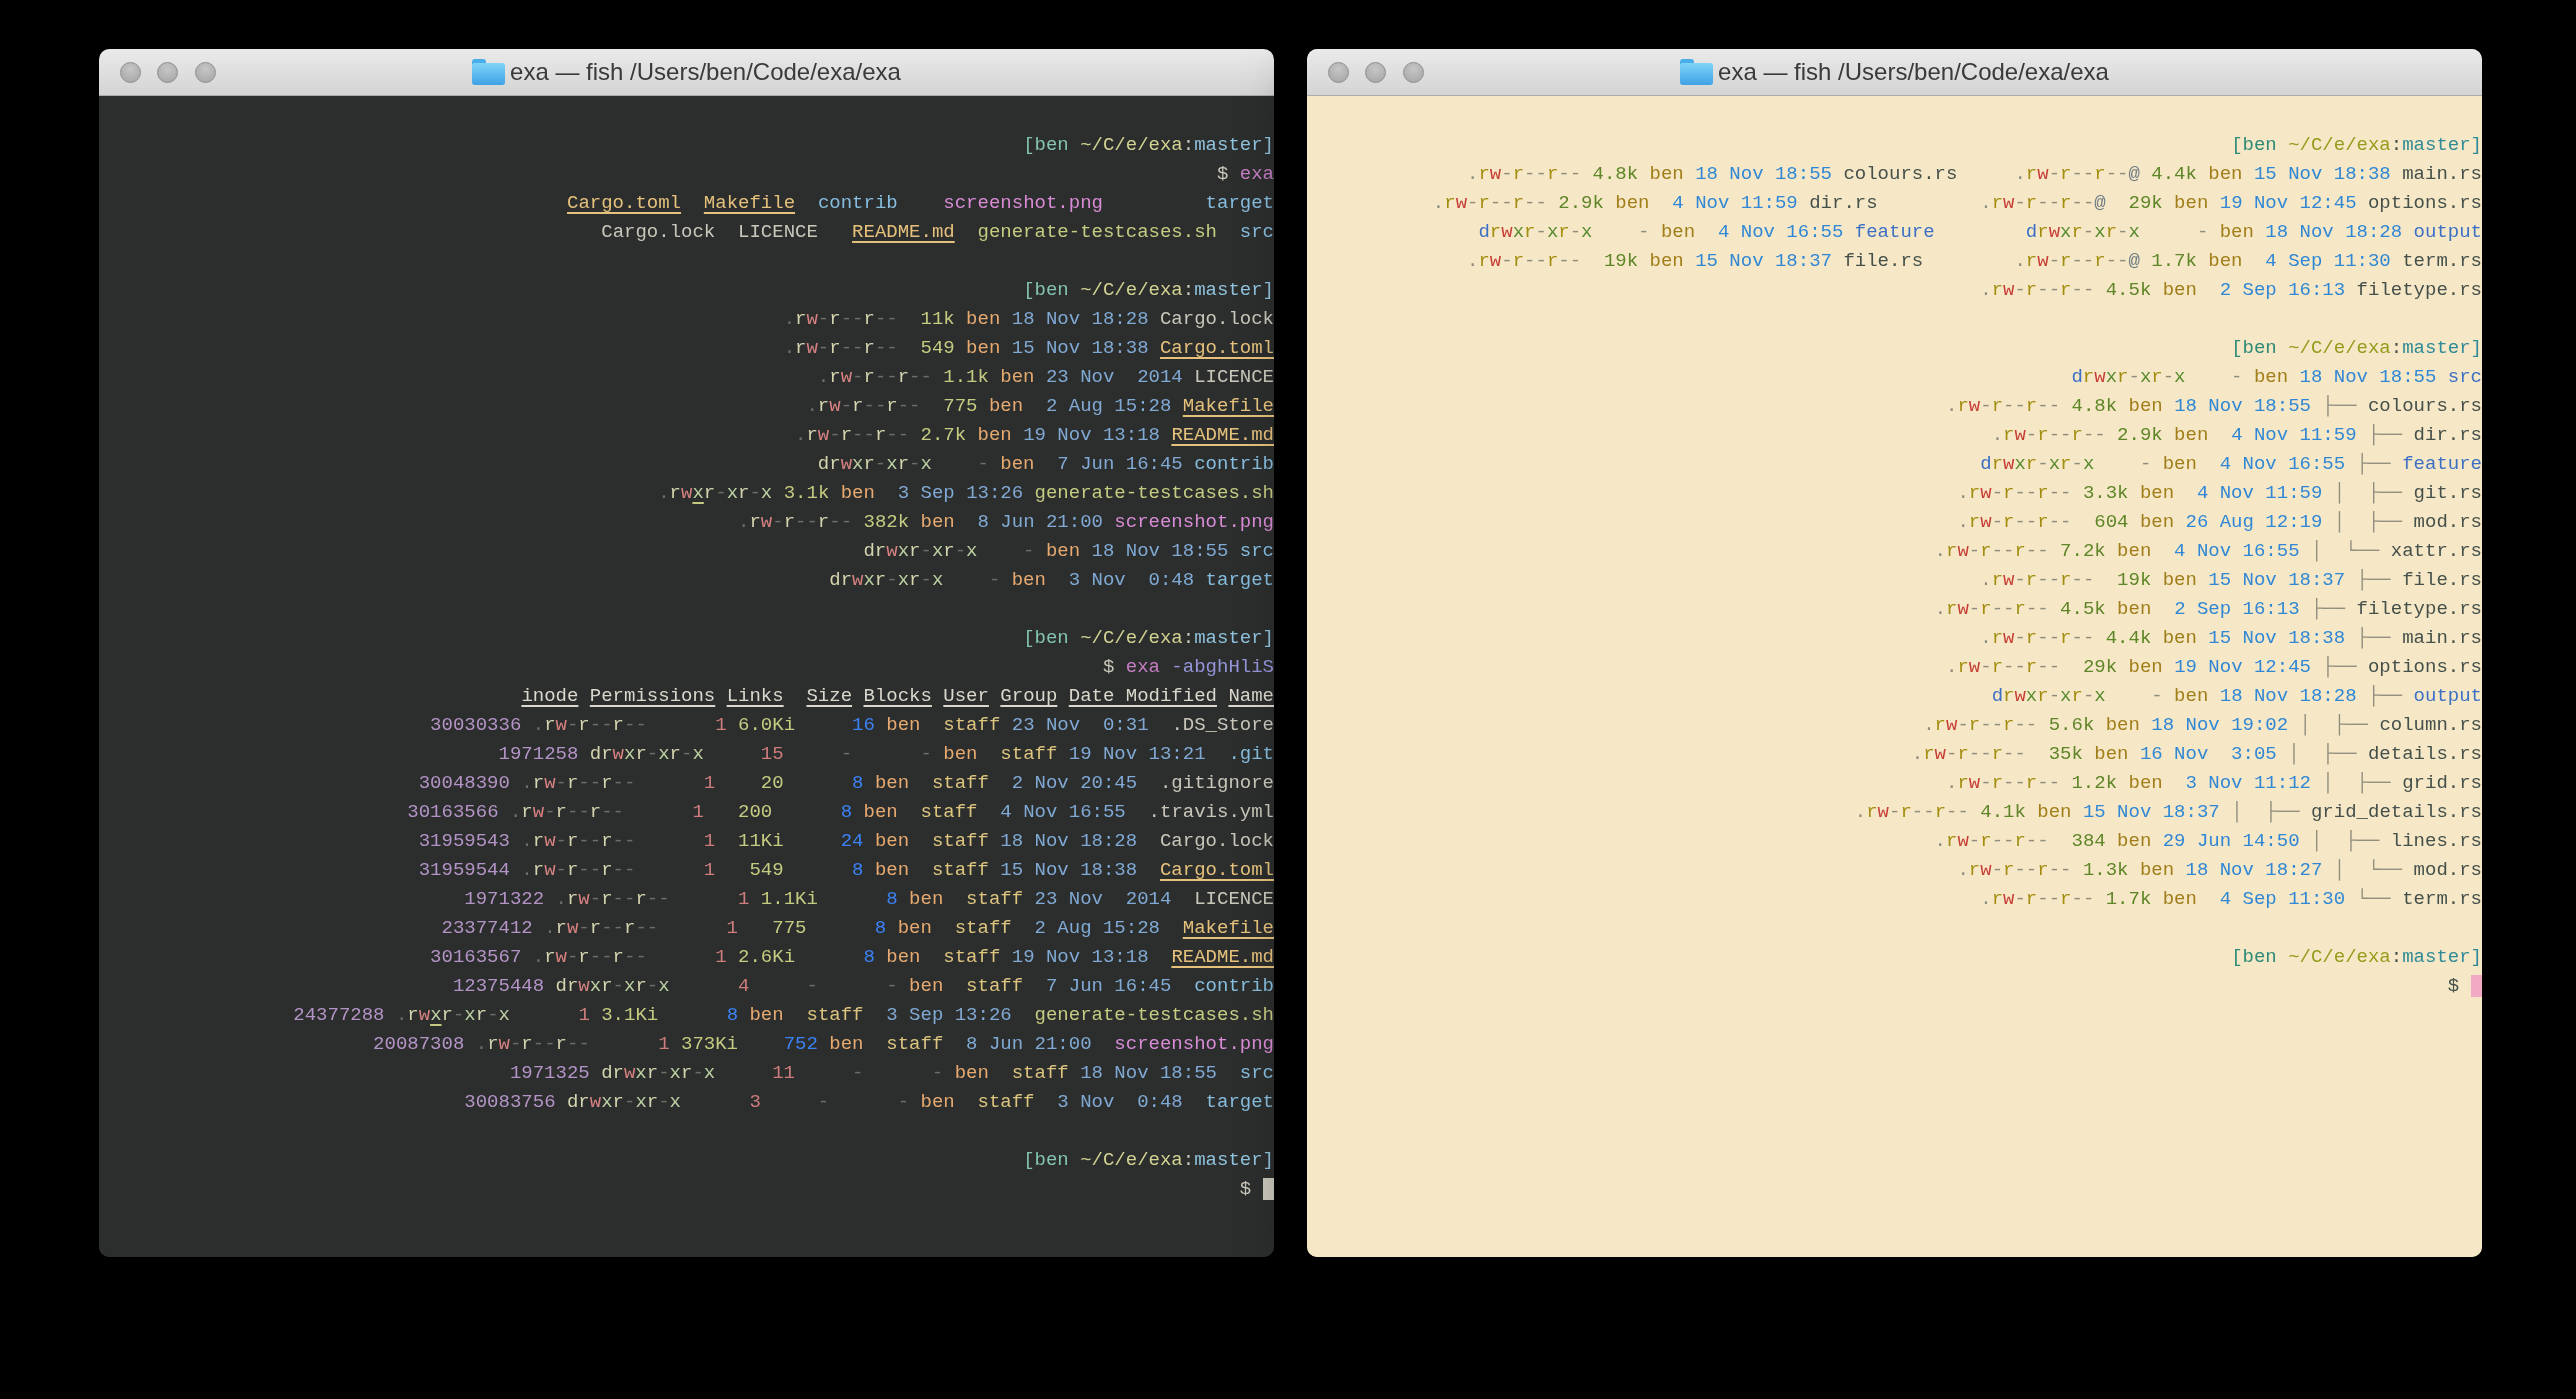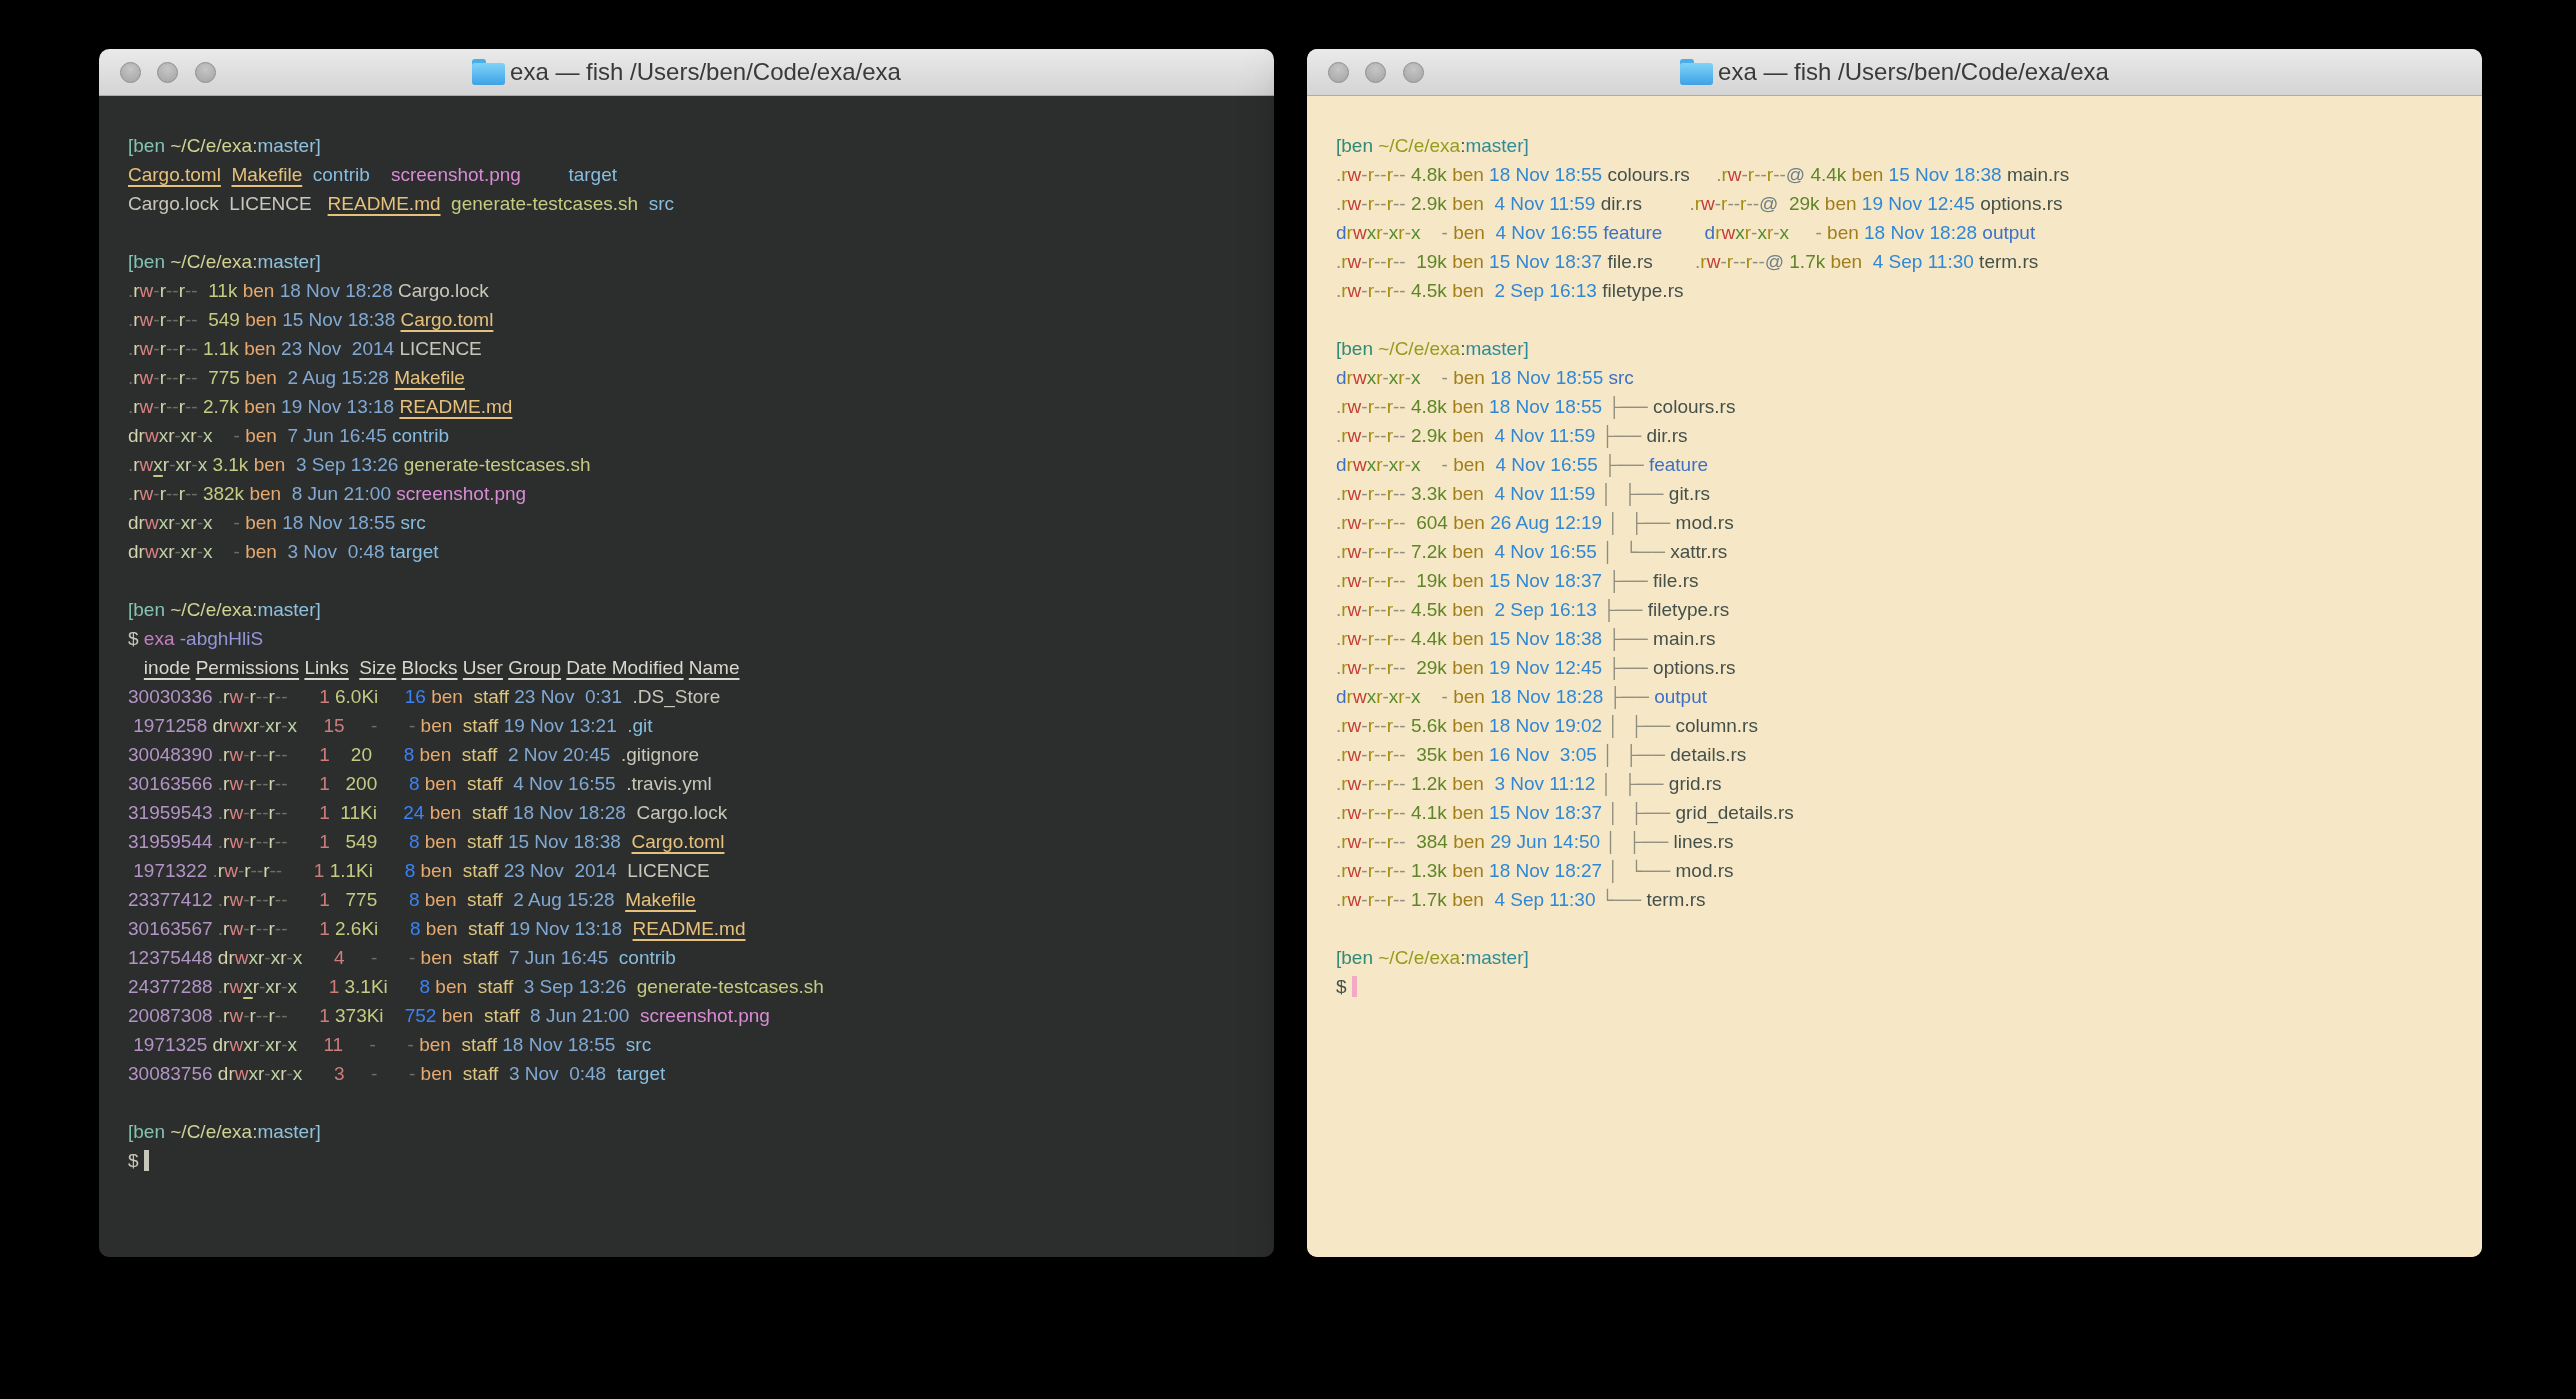--- a/index.html
+++ b/index.html
@@ -50,24 +50,25 @@
     background:#49aeea;border-radius:2.9px 2.9px 0 0;
   }
   .folder-icon .body{
     position:absolute;top:3.8px;left:0;right:0;bottom:0;
     background:linear-gradient(#7fd3f7,#3fa2e6);
     border-radius:2.9px;
   }
   .content{
     position:absolute;
     top:47px;left:0;right:0;bottom:0;
-    padding:35px 0 0 29px;
-    font-family:Liberation Sans, sans-serif;
+    padding:35px 0 0 9px;
+    font-family:Liberation Mono, monospace;
     font-size:19px;
     overflow:hidden;
+    text-align:right;
   }
   .line{
     white-space:pre;
     height:29px;
     line-height:29px;
   }
   
   .theme-dark .content{background:#2c2e2e;}
   #win-dark{background:#2c2e2e;}
   .theme-dark .tx  {color:#c9c6ba;}
@@ -131,20 +132,21 @@
     <div class="title">
       <span class="folder-icon">
           <span class="tab"></span>
           <span class="body"></span>
         </span>
       <span>exa — fish  /Users/ben/Code/exa/exa</span>
     </div>
   </div>
   <div class="content">
       <div class="line"><span class="p1">[ben </span><span class="p2">~/C/e/exa</span><span class="tx">:</span><span class="p3">master]</span></div>
+      <div class="line"><span class="tx">$ </span><span class="cmd">exa</span></div>
       <div class="line"><span class="yelu">Cargo.toml</span><span class="tx">  </span><span class="yelu">Makefile</span><span class="tx">  </span><span class="dir">contrib</span><span class="tx">    </span><span class="pink">screenshot.png</span><span class="tx">         </span><span class="dir">target</span></div>
       <div class="line"><span class="tx">Cargo.lock  LICENCE   </span><span class="yelu">README.md</span><span class="tx">  </span><span class="lime">generate-testcases.sh</span><span class="tx">  </span><span class="dir">src</span></div>
       <div class="line"></div>
       <div class="line"><span class="p1">[ben </span><span class="p2">~/C/e/exa</span><span class="tx">:</span><span class="p3">master]</span></div>
       <div class="line"><span class="punc">.</span><span class="pr">r</span><span class="pw">w</span><span class="punc">-</span><span class="pr">r</span><span class="punc">-</span><span class="punc">-</span><span class="pr">r</span><span class="punc">-</span><span class="punc">-</span><span class="tx"> </span><span class="sz"> 11k</span><span class="tx"> </span><span class="usr">ben</span><span class="tx"> </span><span class="dt">18 Nov 18:28</span><span class="tx"> </span><span class="tx">Cargo.lock</span></div>
       <div class="line"><span class="punc">.</span><span class="pr">r</span><span class="pw">w</span><span class="punc">-</span><span class="pr">r</span><span class="punc">-</span><span class="punc">-</span><span class="pr">r</span><span class="punc">-</span><span class="punc">-</span><span class="tx"> </span><span class="sz"> 549</span><span class="tx"> </span><span class="usr">ben</span><span class="tx"> </span><span class="dt">15 Nov 18:38</span><span class="tx"> </span><span class="yelu">Cargo.toml</span></div>
       <div class="line"><span class="punc">.</span><span class="pr">r</span><span class="pw">w</span><span class="punc">-</span><span class="pr">r</span><span class="punc">-</span><span class="punc">-</span><span class="pr">r</span><span class="punc">-</span><span class="punc">-</span><span class="tx"> </span><span class="sz">1.1k</span><span class="tx"> </span><span class="usr">ben</span><span class="tx"> </span><span class="dt">23 Nov  2014</span><span class="tx"> </span><span class="tx">LICENCE</span></div>
       <div class="line"><span class="punc">.</span><span class="pr">r</span><span class="pw">w</span><span class="punc">-</span><span class="pr">r</span><span class="punc">-</span><span class="punc">-</span><span class="pr">r</span><span class="punc">-</span><span class="punc">-</span><span class="tx"> </span><span class="sz"> 775</span><span class="tx"> </span><span class="usr">ben</span><span class="tx"> </span><span class="dt"> 2 Aug 15:28</span><span class="tx"> </span><span class="yelu">Makefile</span></div>
       <div class="line"><span class="punc">.</span><span class="pr">r</span><span class="pw">w</span><span class="punc">-</span><span class="pr">r</span><span class="punc">-</span><span class="punc">-</span><span class="pr">r</span><span class="punc">-</span><span class="punc">-</span><span class="tx"> </span><span class="sz">2.7k</span><span class="tx"> </span><span class="usr">ben</span><span class="tx"> </span><span class="dt">19 Nov 13:18</span><span class="tx"> </span><span class="yelu">README.md</span></div>
       <div class="line"><span class="pd">d</span><span class="pr">r</span><span class="pw">w</span><span class="px">x</span><span class="pr">r</span><span class="punc">-</span><span class="px">x</span><span class="pr">r</span><span class="punc">-</span><span class="px">x</span><span class="tx"> </span><span class="punc">   -</span><span class="tx"> </span><span class="usr">ben</span><span class="tx"> </span><span class="dt"> 7 Jun 16:45</span><span class="tx"> </span><span class="dir">contrib</span></div>

